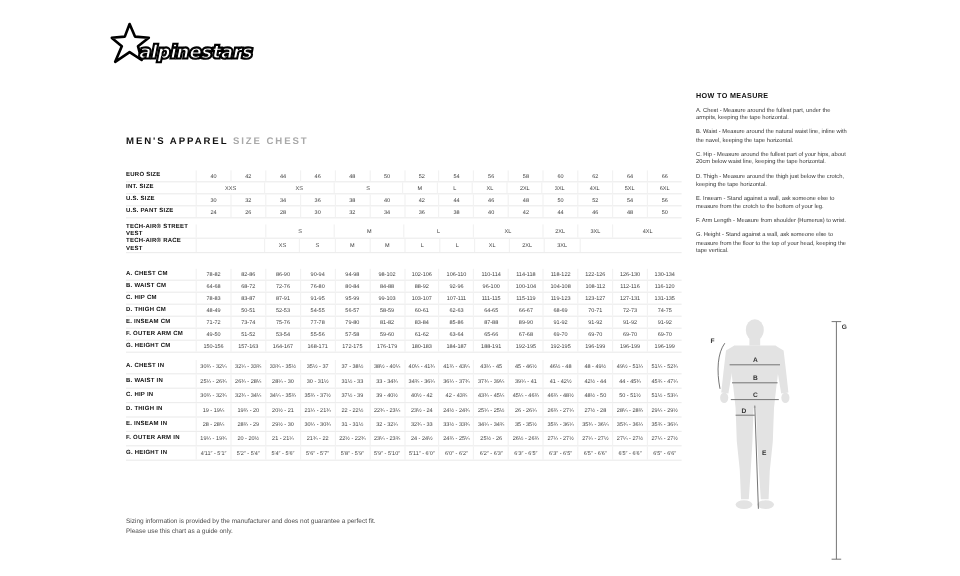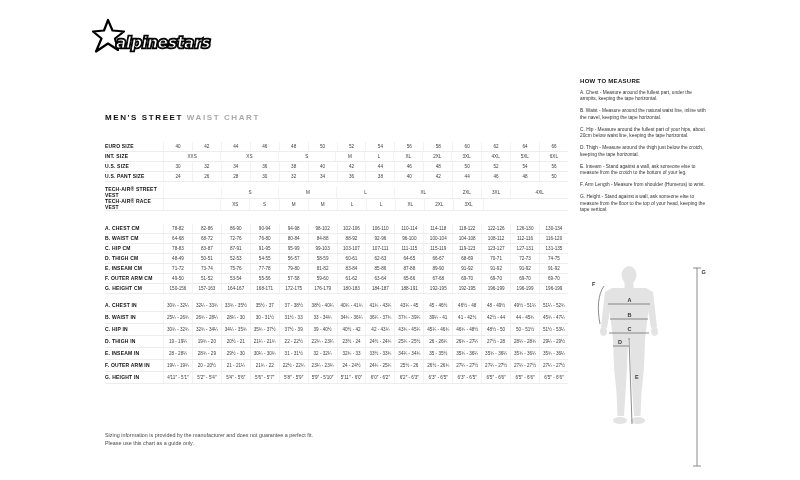--- a/index.html
+++ b/index.html
@@ -49,22 +49,22 @@
 
   <svg class="logo" viewBox="0 0 126 44">
     <g>
       <polygon points="16,2 20.5,12.5 32,13.5 23,20.5 26,32 16,25.5 4,33.5 9.5,20.5 1,13.5 12,12.5" fill="#ffffff" stroke="#000000" stroke-width="2.2" stroke-linejoin="round"></polygon>
     </g>
     <text x="24" y="30" font-family="DejaVu Sans, sans-serif" font-size="15" font-weight="bold" font-style="italic" fill="#ffffff" stroke="#000000" stroke-width="2.6">alpinestars</text>
     <text x="24" y="30" font-family="DejaVu Sans, sans-serif" font-size="15" font-weight="bold" font-style="italic" fill="#ffffff" stroke="#000000" stroke-width="0.9">alpinestars</text>
   </svg>
 
   <div class="title">
-    <span>MEN'S STREET</span>
-    <span class="sub">WAIST CHART</span>
+    <span>MEN'S APPAREL</span>
+    <span class="sub">SIZE CHEST</span>
   </div>
 
   <div class="size-table">
       <div class="tsec tsec0">
         <div class="trow">
           <div class="tlabel">EURO SIZE</div>
           <div class="tcells">
             <div class="tcell" style="flex-grow: 1; flex-basis: 0px;">40</div>
             <div class="tcell" style="flex-grow: 1; flex-basis: 0px;">42</div>
             <div class="tcell" style="flex-grow: 1; flex-basis: 0px;">44</div>

